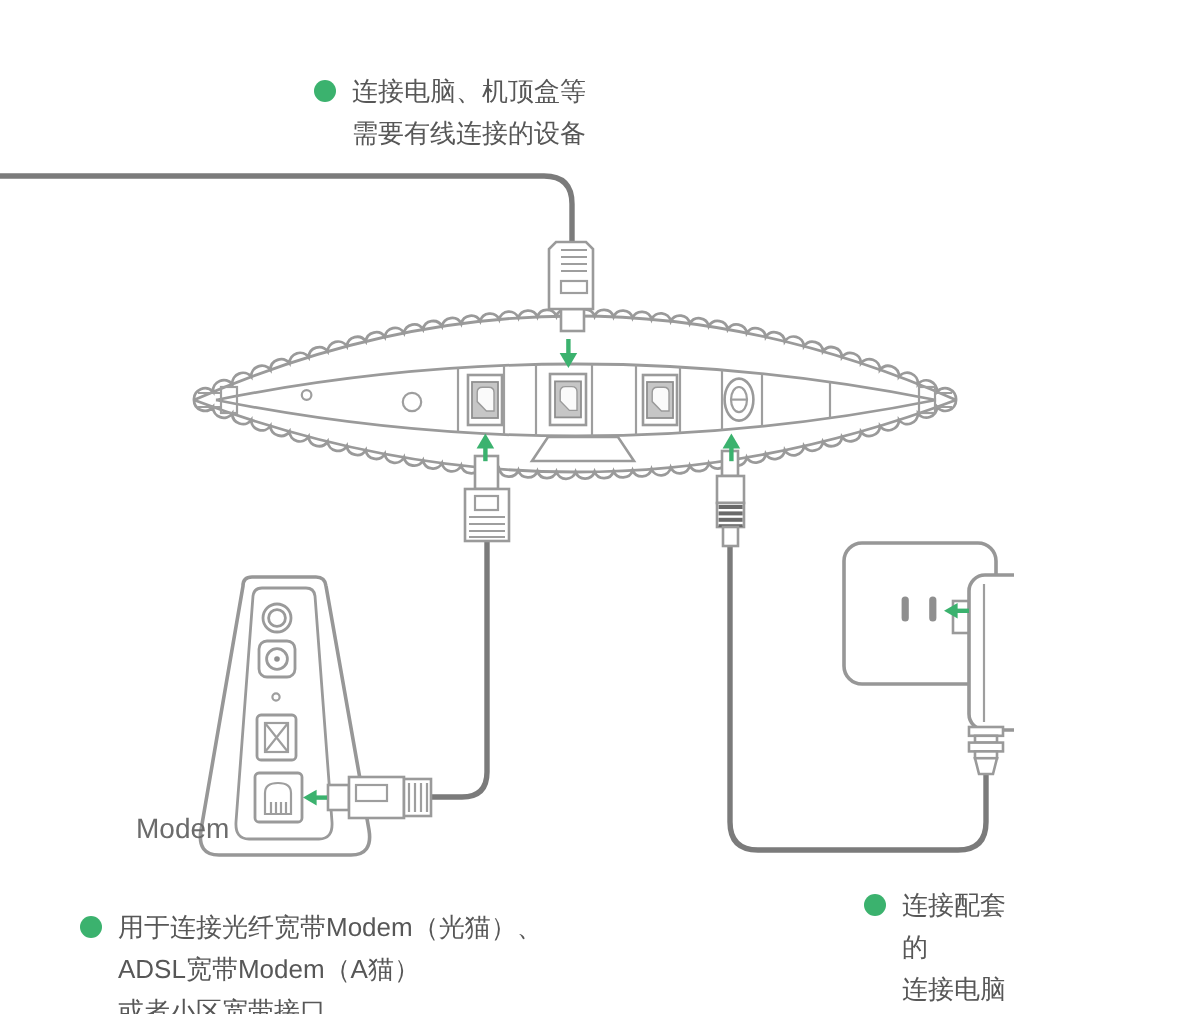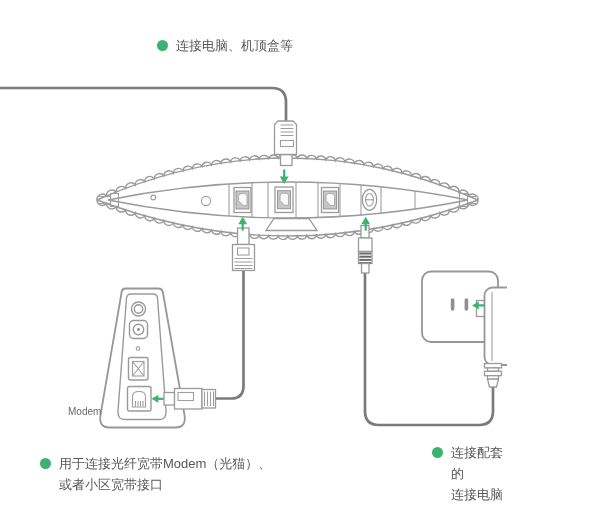--- a/index.html
+++ b/index.html
@@ -11,21 +11,21 @@
   .ln{fill:none;stroke:#9a9a9a;stroke-width:1.4;}
   .thin{fill:none;stroke:#9e9e9e;stroke-width:1.1;}
   .cable{fill:none;stroke:#7b7b7b;stroke-width:2.7;stroke-linecap:round;}
   .wfill{fill:#ffffff;stroke:#9a9a9a;stroke-width:1.3;}
   .dev{fill:#ffffff;stroke:#979797;stroke-width:1.8;}
   .grn{fill:#3bb26e;stroke:none;}
   .slot{fill:#8f8f8f;stroke:none;}
   .bar{fill:#6a6a6a;stroke:none;}
   .note{position:absolute;display:flex;gap:8px;color:#575757;font-size:13px;line-height:21px;}
   .dot{flex:0 0 auto;width:11px;height:11px;border-radius:50%;background:#3bb26e;margin-top:4.5px;}
-  .modem-label{position:absolute;left:68px;top:406px;font-size:10px;color:#6b6b6b;}
+  .modem-label{position:absolute;left:68px;top:406px;font-size:14px;color:#6b6b6b;}
 </style>
 </head>
 <body>
 
 <div class="stage">
 
   <svg width="600" height="507" viewBox="0 0 600 507">
     <defs>
       <g id="jack">
         <rect width="13" height="18" fill="#c6c6c6" stroke="#8f8f8f" stroke-width="0.9"></rect>
@@ -193,27 +193,29 @@
     <g>
       <rect class="grn" x="478.3" y="304.3" width="6.2" height="2.2"></rect>
       <polygon class="grn" points="472,305.4 478.8,301.5 478.8,309.3"></polygon>
     </g>
   </svg>
 
   <div class="note" style="left:157px;top:35px;">
     <span class="dot"></span>
     <div>
       <div>连接电脑、机顶盒等</div>
+      <div>需要有线连接的设备</div>
     </div>
   </div>
 
   <div class="note" style="left:40px;top:441px;margin-top:12px;">
     <span class="dot"></span>
     <div>
       <div>用于连接光纤宽带Modem（光猫）、</div>
+      <div>ADSL宽带Modem（A猫）</div>
       <div>或者小区宽带接口</div>
     </div>
   </div>
 
   <div class="note" style="left:432px;top:442px;">
     <span class="dot"></span>
     <div>
       <div>连接配套的</div>
       <div>连接电脑</div>
     </div>

